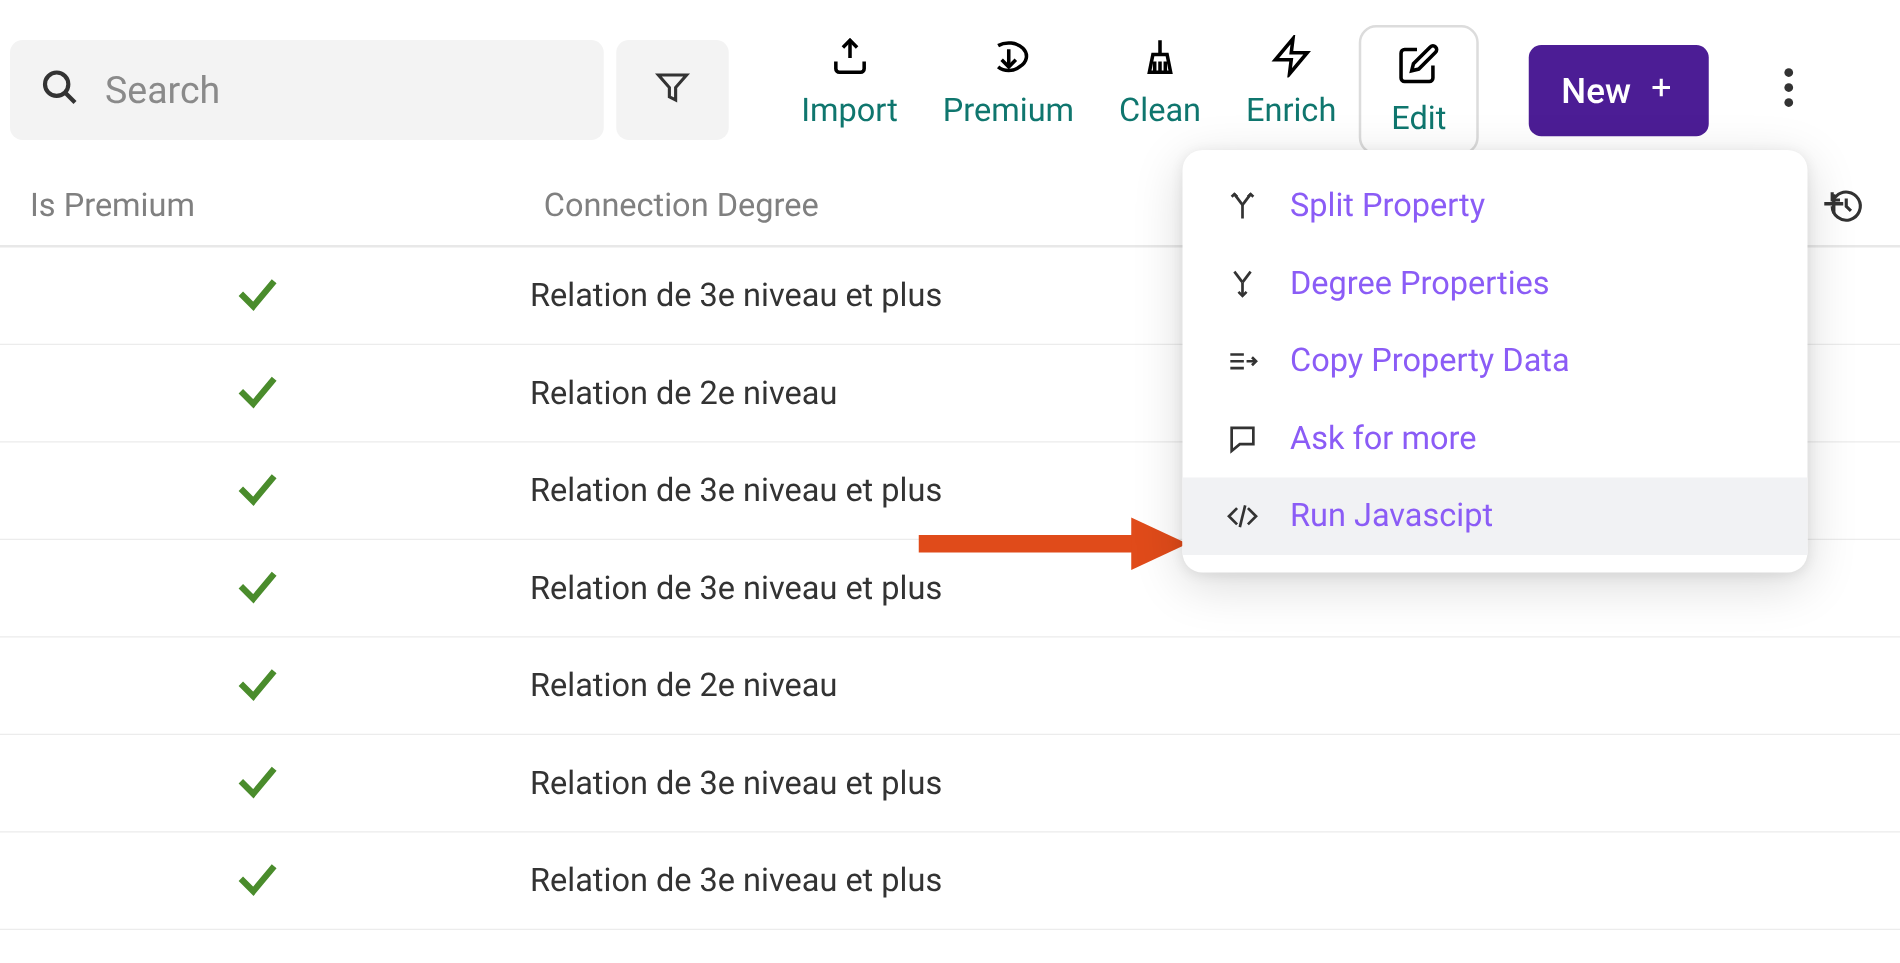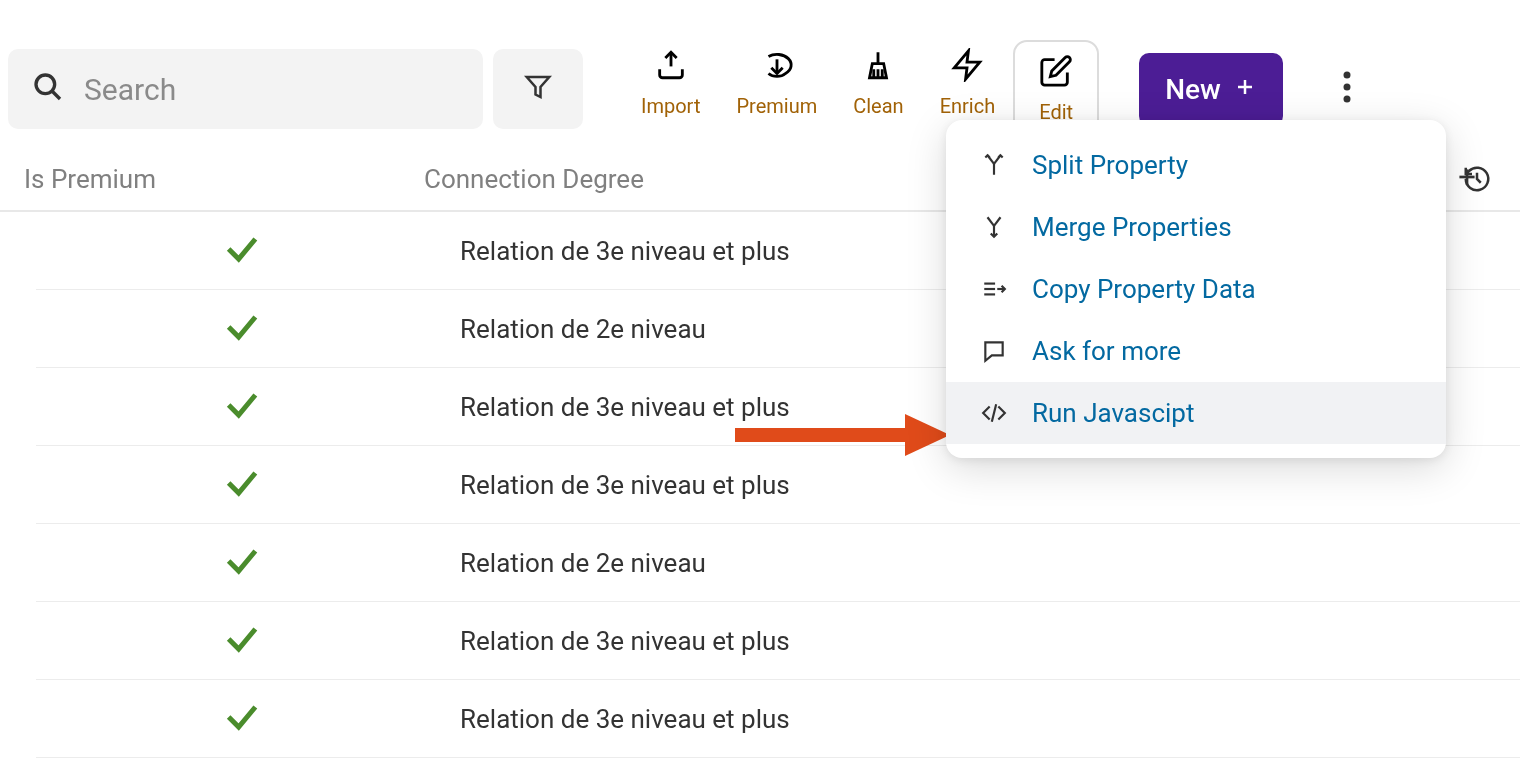--- a/index.html
+++ b/index.html
@@ -13,21 +13,20 @@
       width: 1520px;
       height: 770px;
       overflow: hidden;
       position: relative;
     }
     .toolbar {
       display: flex;
       align-items: center;
       padding: 20px 8px 20px 8px;
       gap: 10px;
-      margin-top: 20px;
     }
     .search-box {
       background: #f3f3f3;
       border-radius: 10px;
       padding: 18px 24px;
       display: flex;
       align-items: center;
       gap: 20px;
       width: 475px;
       height: 80px;
@@ -65,22 +64,22 @@
     }
     .action-button {
       display: flex;
       flex-direction: column;
       align-items: center;
       gap: 8px;
       cursor: pointer;
       padding: 8px 18px;
     }
     .action-button .action-label {
-      font-size: 20px;
-      color: #a16207;
+      font-size: 26px;
+      color: #0f766e;
     }
     .action-button.active {
       border: 2px solid #dcdcdc;
       border-radius: 14px;
       padding: 12px 24px;
       text-align: right;
     }
     .new-button {
       background: #4c1d95;
       color: #ffffff;
@@ -101,20 +100,21 @@
       color: #333;
     }
     .table-area {
       position: relative;
     }
     .table-headers {
       display: flex;
       border-bottom: 2px solid #e8e8e8;
       padding: 6px 0 16px 24px;
       align-items: flex-end;
+      gap: 11px;
     }
     .header-col {
       font-size: 26px;
       color: #808080;
     }
     .header-premium {
       width: 400px;
     }
     .header-connection {
       flex: 1;
@@ -130,21 +130,20 @@
       top: 6px;
       cursor: pointer;
       color: #333;
     }
     .table-row {
       display: flex;
       align-items: center;
       border-bottom: 1px solid #ececec;
       height: 78px;
       padding-left: 24px;
-      margin-left: 36px;
     }
     .cell-premium {
       width: 400px;
       padding-left: 162px;
     }
     .checkmark {
       color: #4a8c2c;
     }
     .cell-connection {
       flex: 1;
@@ -162,21 +161,21 @@
       padding: 14px 0;
       z-index: 10;
     }
     .dropdown-item {
       display: flex;
       align-items: center;
       gap: 24px;
       padding: 16px 34px;
       cursor: pointer;
       font-size: 26px;
-      color: #0369a1;
+      color: #8b5cf6;
     }
     .dropdown-item.highlighted {
       background: #f1f2f4;
     }
     .dropdown-item .item-icon {
       width: 28px;
       display: flex;
       justify-content: center;
       color: #333;
     }
@@ -399,21 +398,21 @@
   </div>
       <div class="dropdown-item">
     <span class="item-icon">
           <svg width="26" height="26" viewBox="0 0 24 24" fill="none" stroke="currentColor" stroke-width="2">
             <path d="M6 3 L12 11"></path>
             <path d="M18 3 L12 11"></path>
             <path d="M12 11 L12 21"></path>
             <path d="M9 18 L12 21 L15 18"></path>
           </svg>
         </span>
-    <span>Merge Properties</span>
+    <span>Degree Properties</span>
   </div>
       <div class="dropdown-item">
     <span class="item-icon">
           <svg width="26" height="26" viewBox="0 0 24 24" fill="none" stroke="currentColor" stroke-width="2">
             <line x1="3" y1="7" x2="13" y2="7"></line>
             <line x1="3" y1="12" x2="13" y2="12"></line>
             <line x1="3" y1="17" x2="13" y2="17"></line>
             <path d="M15 12 L22 12"></path>
             <path d="M19 9 L22 12 L19 15"></path>
           </svg>

